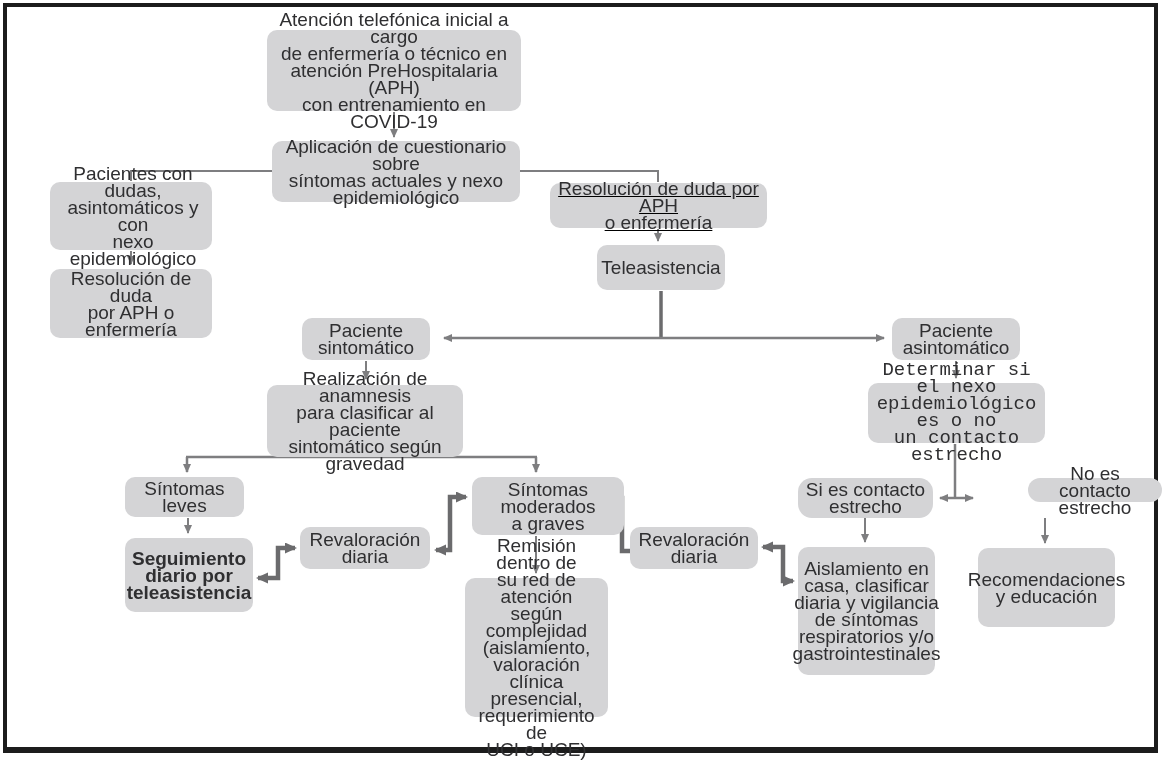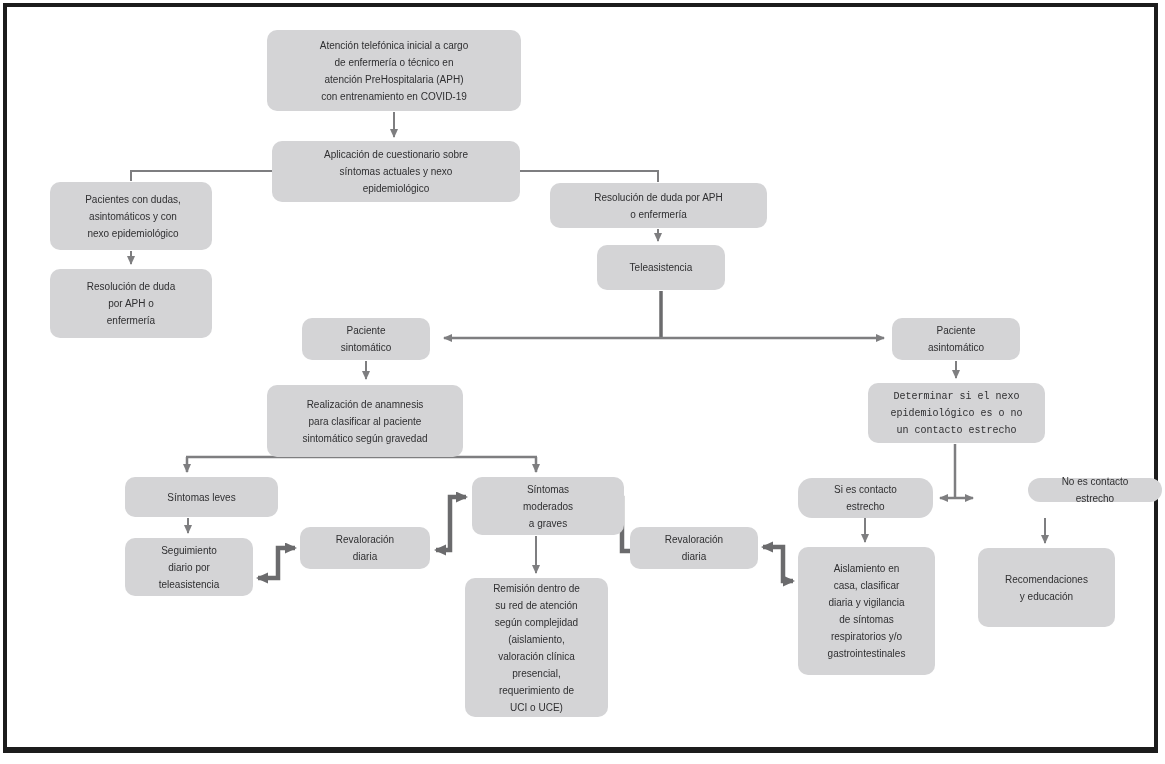--- a/index.html
+++ b/index.html
@@ -7,21 +7,21 @@
        font-family:"Liberation Sans","DejaVu Sans",sans-serif;}
   .frame{position:absolute;left:3px;top:3px;width:1155px;height:750px;
          border:4px solid var(--border-color,#1c1c1c);border-bottom-width:6px;
          background:#ffffff;box-sizing:border-box;}
   #diagram{position:absolute;left:0;top:0;width:1165px;height:764px;}
   #edges{position:absolute;left:0;top:0;width:1165px;height:764px;}
   .node{position:absolute;background:var(--node-fill,#d4d4d6);
         border-radius:10px;display:flex;align-items:center;justify-content:center;
         box-sizing:border-box;padding:2px 4px;}
   .node span{display:block;white-space:pre-line;text-align:center;
-        font-size:10px;line-height:17px;color:var(--node-text,#2f2f31);}
+        font-size:19px;line-height:17px;color:var(--node-text,#2f2f31);}
 </style>
 </head>
 <body>
 
 <div class="frame"></div>
 
 <div id="diagram">
   <svg id="edges" width="1165" height="764" viewBox="0 0 1165 764" xmlns="http://www.w3.org/2000/svg">
     <defs>
       <marker id="m-thin" markerUnits="userSpaceOnUse" markerWidth="10" markerHeight="9" refX="8" refY="4" orient="auto">
@@ -75,21 +75,21 @@
       <div class="node" style="left: 50px; top: 182px; width: 162px; height: 68px; padding-left: 8px;">
         <span>Pacientes con dudas,
 asintomáticos y con
 nexo epidemiológico</span>
       </div>
       <div class="node" style="left: 50px; top: 269px; width: 162px; height: 69px;">
         <span>Resolución de duda
 por APH o
 enfermería</span>
       </div>
-      <div class="node" style="left: 550px; top: 183px; width: 217px; height: 45px;">
+      <div class="node" style="left: 550px; top: 183px; width: 217px; height: 45px; text-decoration: underline;">
         <span>Resolución de duda por APH
 o enfermería</span>
       </div>
       <div class="node" style="left: 597px; top: 245px; width: 128px; height: 45px;">
         <span>Teleasistencia</span>
       </div>
       <div class="node" style="left: 302px; top: 318px; width: 128px; height: 42px;">
         <span>Paciente
 sintomático</span>
       </div>
@@ -100,29 +100,29 @@
       <div class="node" style="left: 267px; top: 385px; width: 196px; height: 72px;">
         <span>Realización de anamnesis
 para clasificar al paciente
 sintomático según gravedad</span>
       </div>
       <div class="node" style="left: 868px; top: 383px; width: 177px; height: 60px; font-family: Liberation Mono, monospace;">
         <span>Determinar si el nexo
 epidemiológico es o no
 un contacto estrecho</span>
       </div>
-      <div class="node" style="left: 125px; top: 477px; width: 153px; height: 40px;">
+      <div class="node" style="left: 125px; top: 477px; width: 119px; height: 40px;">
         <span>Síntomas leves</span>
       </div>
       <div class="node" style="left: 472px; top: 477px; width: 152px; height: 58px;">
         <span>Síntomas
 moderados
 a graves</span>
       </div>
-      <div class="node" style="left: 125px; top: 538px; width: 128px; height: 58px;">
+      <div class="node" style="left: 125px; top: 538px; width: 128px; height: 74px; font-weight: bold;">
         <span>Seguimiento
 diario por
 teleasistencia</span>
       </div>
       <div class="node" style="left: 300px; top: 527px; width: 130px; height: 42px;">
         <span>Revaloración
 diaria</span>
       </div>
       <div class="node" style="left: 630px; top: 527px; width: 128px; height: 42px;">
         <span>Revaloración

